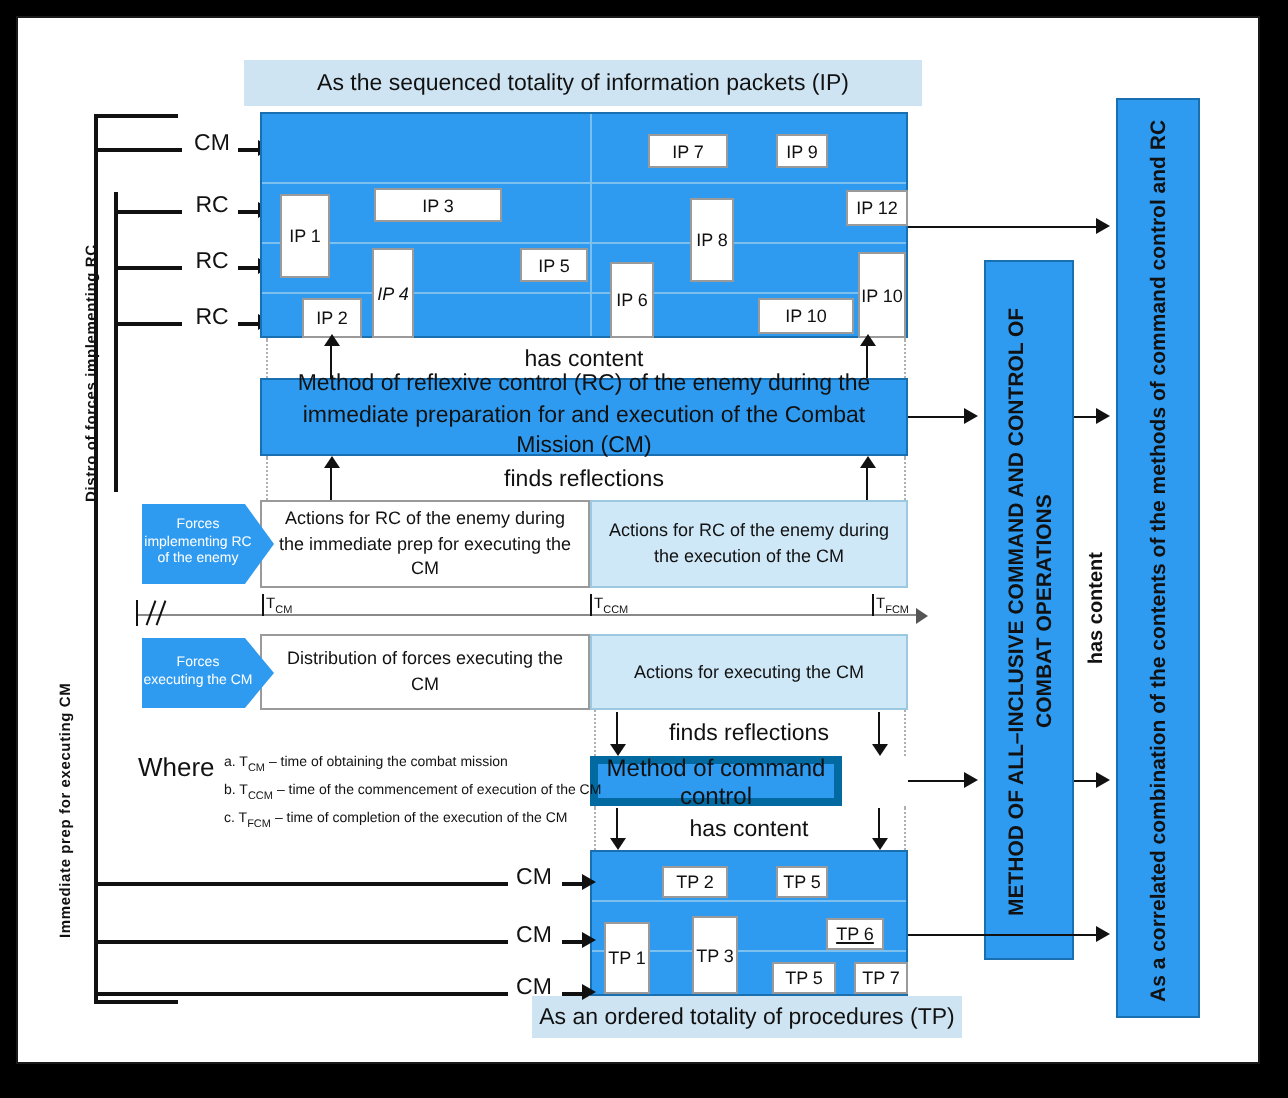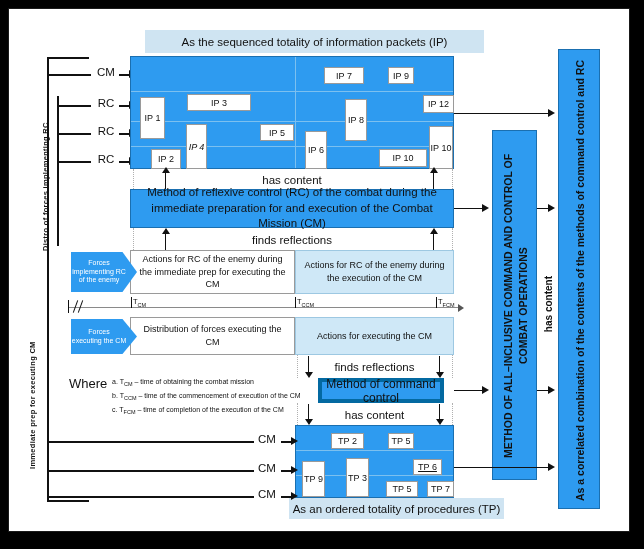--- a/index.html
+++ b/index.html
@@ -22,21 +22,21 @@
   }
   .abs { position: absolute; box-sizing: border-box; }
 
   
   .blue      { background: #2e9bf0; }
   .lightblue { background: #cfe8f7; }
   .capband   { background: #cfe4f2; }
 
   
   .ctr { display: flex; align-items: center; justify-content: center; text-align: center; }
-  .t-cap   { font-size: 11.5px; color: #111; margin-left: 23px; }
+  .t-cap   { font-size: 11.5px; color: #111; }
   .t-big   { font-size: 11.5px; color: #111; }
   .t-sm    { font-size: 9px;  color: #111; }
   .t-xs    { font-size: 7.5px; color: #111; }
   .t-ip    { font-size: 9px;  color: #111; }
   .white-box {
     background: #ffffff;
     border: 1px solid #9a9a9a;
   }
   .thinline { background: #8a8a8a; }
   .blackline { background: #111; }
@@ -128,21 +128,21 @@
   <div class="abs ctr t-big" style="left:121px; top:161px; width:324px; height:19px; background:#fff;">has content</div>
 
   <div class="abs dotted-v" style="left:124px; top:160px; height:20px;"></div>
   <div class="abs dotted-v" style="left:443px; top:160px; height:20px;"></div>
 
   <div class="abs blackline" style="left:156px; top:163px; width:1.4px; height:17px;"></div>
   <div class="abs" style="left:152.5px; top:158px; width:0;height:0; border-left:4.3px solid transparent; border-right:4.3px solid transparent; border-bottom:6px solid #111;"></div>
   <div class="abs blackline" style="left:424px; top:163px; width:1.4px; height:17px;"></div>
   <div class="abs" style="left:420.5px; top:158px; width:0;height:0; border-left:4.3px solid transparent; border-right:4.3px solid transparent; border-bottom:6px solid #111;"></div>
 
-  <div class="abs blue ctr t-big" style="left:121px; top:180px; width:324px; height:39px; padding:0 10px; line-height:1.35; border:1px solid #1a6fb0;">Method of reflexive control (RC) of the combat during the immediate preparation for and execution of the Combat Mission (CM)</div>
+  <div class="abs blue ctr t-big" style="left:121px; top:180px; width:324px; height:39px; padding:0 10px; line-height:1.35; border:1px solid #1a6fb0;">Method of reflexive control (RC) of the enemy during the immediate preparation for and execution of the Combat Mission (CM)</div>
 
   <div class="abs ctr t-big" style="left:121px; top:220px; width:324px; height:21px; background:#fff;">finds reflections</div>
   <div class="abs dotted-v" style="left:124px; top:219px; height:22px;"></div>
   <div class="abs dotted-v" style="left:443px; top:219px; height:22px;"></div>
   <div class="abs blackline" style="left:156px; top:224px; width:1.4px; height:17px;"></div>
   <div class="abs" style="left:152.5px; top:219px; width:0;height:0; border-left:4.3px solid transparent; border-right:4.3px solid transparent; border-bottom:6px solid #111;"></div>
   <div class="abs blackline" style="left:424px; top:224px; width:1.4px; height:17px;"></div>
   <div class="abs" style="left:420.5px; top:219px; width:0;height:0; border-left:4.3px solid transparent; border-right:4.3px solid transparent; border-bottom:6px solid #111;"></div>
 
   <div class="abs ctr t-sm" style="left:121px; top:241px; width:165px; height:44px; background:#fff; border:1px solid #9a9a9a; padding:0 6px; line-height:1.4;">Actions for RC of the enemy during the immediate prep for executing the CM</div>
@@ -218,21 +218,21 @@
   <div class="abs t-leg" style="left:103px; top:397px;">
     <span>c.</span>
     <span>T</span><span class="subs">FCM</span>
     <span>– time of completion of the execution of the CM</span>
   </div>
 
   <div class="abs blue" style="left:286px; top:416px; width:159px; height:73px; border:1px solid #1a6fb0;"></div>
   <div class="abs rowline" style="left:287px; top:441px; width:157px; height:1px;"></div>
   <div class="abs rowline" style="left:287px; top:466px; width:157px; height:1px;"></div>
 
-  <div class="abs white-box ctr t-ip" style="left:293px; top:452px; width:23px; height:36px;">TP 9</div>
+  <div class="abs white-box ctr t-ip" style="left:293px; top:452px; width:23px; height:36px;">TP 1</div>
   <div class="abs white-box ctr t-ip" style="left:322px; top:424px; width:33px; height:16px;">TP 2</div>
   <div class="abs white-box ctr t-ip" style="left:337px; top:449px; width:23px; height:39px;">TP 3</div>
   <div class="abs white-box ctr t-ip" style="left:379px; top:424px; width:26px; height:16px;">TP 5</div>
   <div class="abs white-box ctr t-ip" style="left:377px; top:472px; width:32px; height:16px;">TP 5</div>
   <div class="abs white-box ctr t-ip" style="left:404px; top:450px; width:29px; height:16px;text-decoration:underline;">TP 6</div>
   <div class="abs white-box ctr t-ip" style="left:418px; top:472px; width:27px; height:16px;">TP 7</div>
 
   <div class="abs capband ctr t-cap" style="left:257px; top:489px; width:215px; height:21px;">As an ordered totality of procedures (TP)</div>
 
   <div class="abs blackline" style="left:38px; top:432px; width:207px; height:1.6px;"></div>

